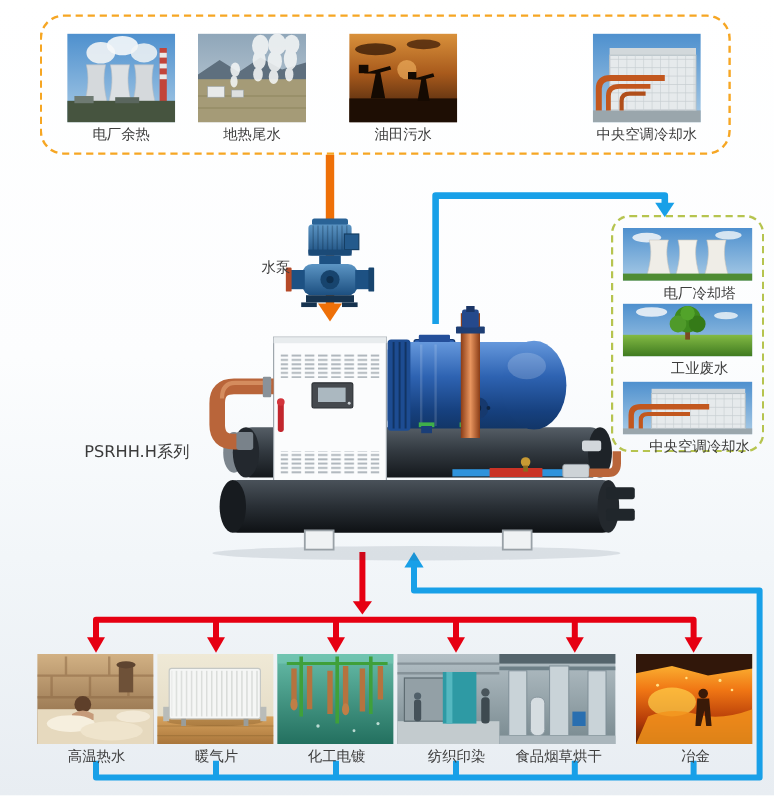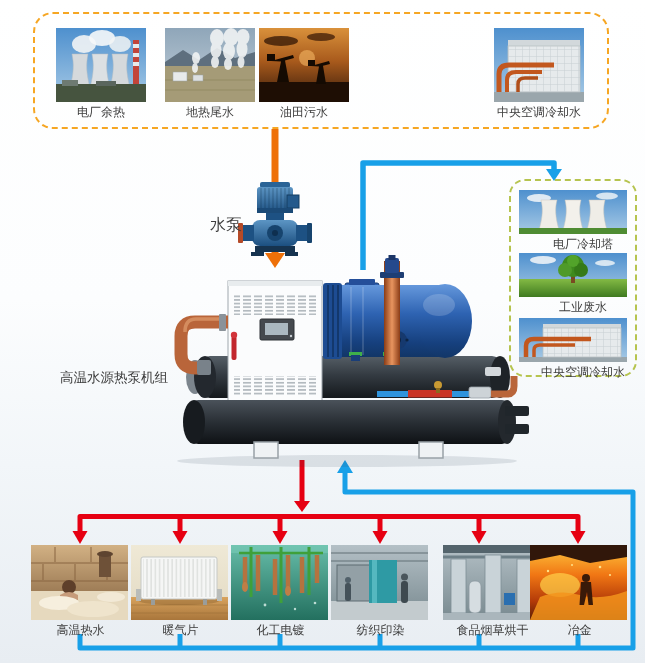--- a/index.html
+++ b/index.html
@@ -15,21 +15,21 @@
   .fig .ph{display:block;line-height:0;}
   .fig .ph svg{display:block;}
   .lbl{margin-top:3px;font-size:12px;color:#3d3d3d;line-height:1.25;white-space:nowrap;text-align:center;}
   .src-fig{top:14px;width:94px;}
   .src-fig .ph{margin:0 2px;}
   .dis-fig{left:8px;width:128px;}
   .app-fig{top:545px;width:99px;}
   #connectors{position:absolute;left:0;top:0;z-index:1;}
   #machine{position:absolute;left:155px;top:255px;z-index:2;line-height:0;}
   #pump{position:absolute;left:238px;top:178px;z-index:3;line-height:0;}
-  #pump-label{position:absolute;left:194px;top:215px;width:48px;text-align:right;font-size:16px;color:#3d3d3d;z-index:3;}
+  #pump-label{position:absolute;left:194px;top:215px;width:48px;text-align:right;font-size:12px;color:#3d3d3d;z-index:3;}
   #machine-title{position:absolute;left:30px;top:367px;width:168px;text-align:center;
     font-size:13.5px;color:#3a3a3a;line-height:1.5;z-index:3;}
   #defs-holder{position:absolute;width:0;height:0;}
 </style>
 </head>
 <body>
 
 <div id="stage">
 
   <svg id="defs-holder" aria-hidden="true">
@@ -181,21 +181,21 @@
               <ellipse cx="78" cy="9" rx="6.5" ry="8"></ellipse>
             <ellipse cx="30" cy="40" rx="3" ry="5"></ellipse>
               <ellipse cx="31" cy="30" rx="4" ry="6"></ellipse>
           </g>
           <rect x="8" y="44" width="14" height="9" fill="#E8EAEA" stroke="#9AA2A6" stroke-width=".5"></rect>
             <rect x="28" y="47" width="10" height="6" fill="#DDE0E0" stroke="#9AA2A6" stroke-width=".5"></rect>
         </svg>
       </span>
       <div class="lbl">地热尾水</div>
     </div>
-    <div class="fig src-fig" style="left:222px">
+    <div class="fig src-fig" style="left:254px">
       <span class="ph">
         <svg width="90" height="74">
             <rect width="90" height="74" fill="url(#gSunset)"></rect>
           <ellipse cx="22" cy="13" rx="17" ry="5" fill="#3A1C08" opacity=".8"></ellipse>
             <ellipse cx="62" cy="9" rx="14" ry="4" fill="#46220A" opacity=".8"></ellipse>
           <circle cx="48" cy="30" r="8" fill="#F0B060" opacity=".65"></circle>
           <rect y="54" width="90" height="20" fill="#1E0E04"></rect>
           <g fill="#140A02">
             <path d="M12 33 L34 27 L35 30 L26 32.5 L30 54 H18 L22 33.5 Z"></path>
               <rect x="8" y="26" width="8" height="7"></rect>
@@ -305,21 +305,21 @@
       <rect x="222" y="136" width="94" height="6" fill="#2F93DC"></rect>
       <rect x="253" y="135" width="44" height="7.5" fill="#C93326"></rect>
       <circle cx="283" cy="130" r="4" fill="#C89A33"></circle>
         <rect x="281" y="133" width="4" height="5" fill="#8A6A1E"></rect>
       <rect x="314" y="132" width="22" height="11" rx="2" fill="#CDD3D7" stroke="#9AA2A8" stroke-width=".8"></rect>
       <path d="M336 139 H352 Q359 139 359 131 V121" fill="none" stroke="#B9653A" stroke-width="7"></path>
       <rect x="330" y="112" width="16" height="9" rx="2" fill="#D2D7DB"></rect>
     </svg>
   </div>
   <div id="machine-title">
-    <div>高温水源热泵机组</div>
+    <div>PSRHH.H系列</div>
   </div>
 
   <div id="dis-box" class="dash-box">
     <div class="fig dis-fig" style="top:9px">
       <span class="ph">
         <svg width="108" height="44">
             <rect width="108" height="44" fill="url(#gSky)"></rect>
           <ellipse cx="20" cy="8" rx="12" ry="4" fill="#F4F7F9" opacity=".85"></ellipse>
             <ellipse cx="88" cy="6" rx="11" ry="3.5" fill="#F4F7F9" opacity=".8"></ellipse>
           <path d="M20 40 C24 26 24 18 22 10 H38 C36 18 36 26 40 40 Z" fill="#EFEDE7" stroke="#C9C6BE" stroke-width=".5"></path>
@@ -423,21 +423,21 @@
         <rect x="38" y="15" width="28" height="43" fill="#2E9AA4"></rect>
           <rect x="41" y="15" width="5" height="43" fill="#55B8C0"></rect>
         <rect x="70" y="36" width="7" height="22" rx="3" fill="#3E4A50"></rect>
           <circle cx="73.5" cy="32" r="3.5" fill="#4A565C"></circle>
         <rect x="14" y="38" width="6" height="18" rx="2.5" fill="#45525A"></rect>
           <circle cx="17" cy="35" r="3" fill="#51606A"></circle>
       </svg>
     </span>
     <div class="lbl">纺织印染</div>
   </div>
-  <div class="fig app-fig" style="left:443px">
+  <div class="fig app-fig" style="left:416px">
     <span class="ph">
       <svg width="97" height="75">
           <rect width="97" height="75" fill="url(#gSteel)"></rect>
         <rect width="97" height="8" fill="#54646C"></rect>
         <path d="M0 12 H97" stroke="#6E8088" stroke-width="3"></path>
         <rect x="8" y="14" width="15" height="54" fill="#C9D3D8" stroke="#7E8E96" stroke-width=".8"></rect>
         <rect x="42" y="10" width="16" height="58" fill="#C9D3D8" stroke="#7E8E96" stroke-width=".8"></rect>
         <rect x="74" y="14" width="15" height="54" fill="#C9D3D8" stroke="#7E8E96" stroke-width=".8"></rect>
         <rect x="26" y="36" width="12" height="32" rx="5" fill="#D6DDE1" stroke="#8A98A0" stroke-width=".8"></rect>
         <rect x="61" y="48" width="11" height="12" fill="#2A6FB0"></rect>

